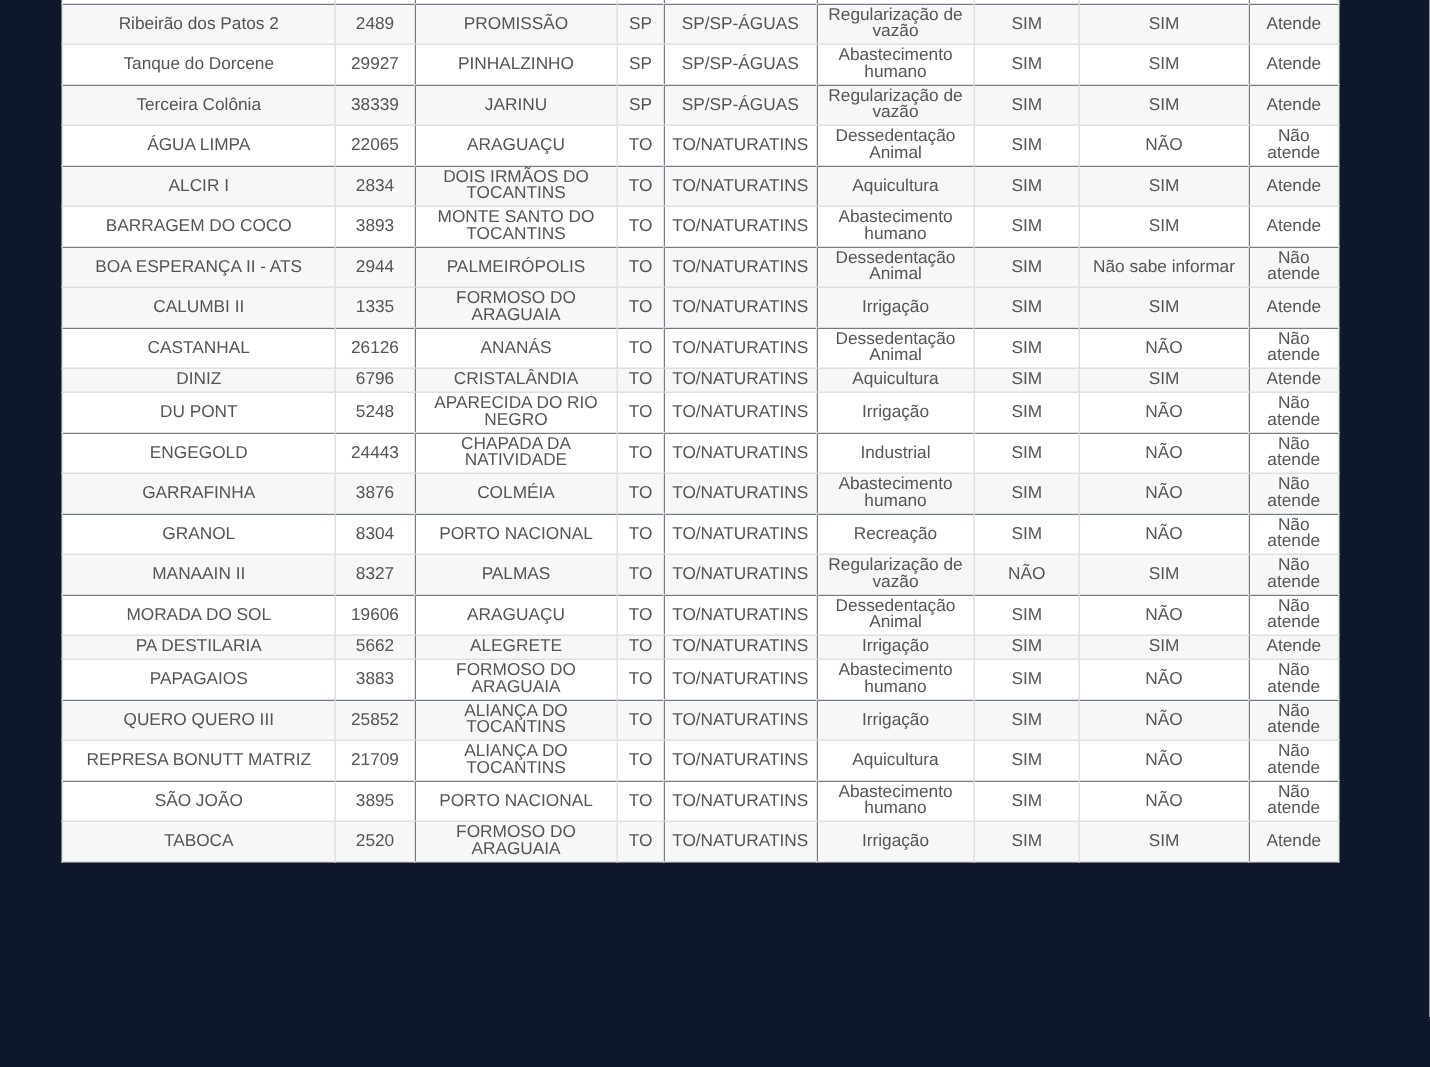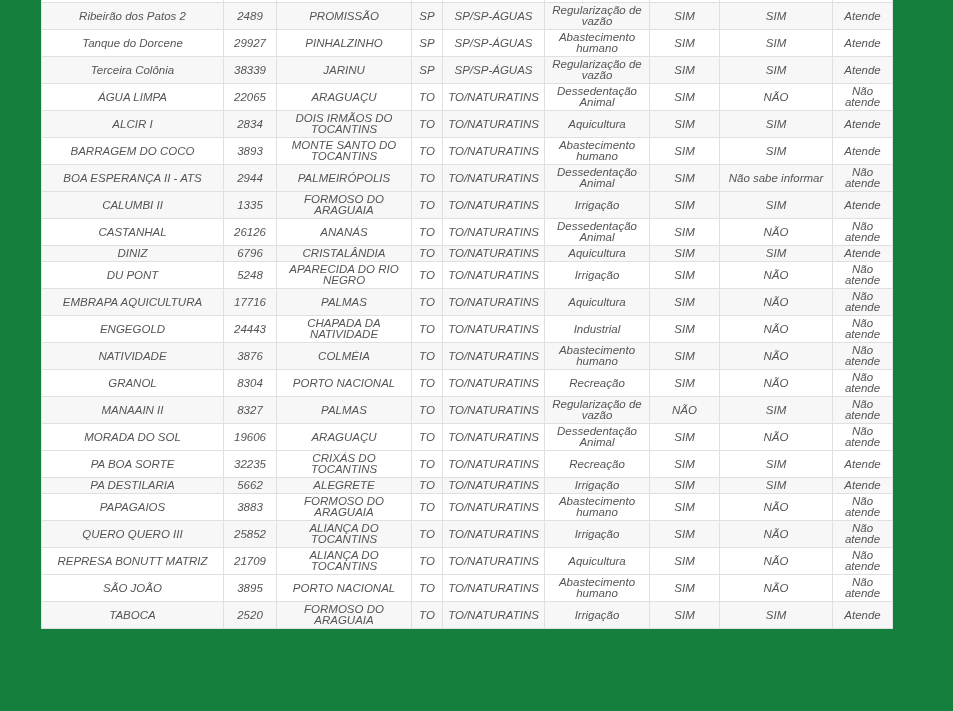--- a/index.html
+++ b/index.html
@@ -5,23 +5,22 @@
   html, body {
     margin: 0;
     padding: 0;
     background: #ffffff;
   }
   .page {
     position: relative;
     width: 953px;
     height: 711px;
     overflow: hidden;
-    background: #15803d;
+    background: #0f172a;
     font-family: "Liberation Sans", sans-serif;
-    font-style: italic;
   }
   table.grid {
     position: absolute;
     left: 41px;
     top: -22px;
     width: 852px;
     border-collapse: collapse;
     table-layout: fixed;
   }
   table.grid td {
@@ -191,44 +190,33 @@
           <td>DU PONT</td>
           <td>5248</td>
           <td>APARECIDA DO RIO NEGRO</td>
           <td>TO</td>
           <td>TO/NATURATINS</td>
           <td>Irrigação</td>
           <td>SIM</td>
           <td>NÃO</td>
           <td>Não atende</td>
         </tr>
-        <tr class="row odd">
-          <td>EMBRAPA AQUICULTURA</td>
-          <td>17716</td>
-          <td>PALMAS</td>
-          <td>TO</td>
-          <td>TO/NATURATINS</td>
-          <td>Aquicultura</td>
-          <td>SIM</td>
-          <td>NÃO</td>
-          <td>Não atende</td>
-        </tr>
         <tr class="row even">
           <td>ENGEGOLD</td>
           <td>24443</td>
           <td>CHAPADA DA NATIVIDADE</td>
           <td>TO</td>
           <td>TO/NATURATINS</td>
           <td>Industrial</td>
           <td>SIM</td>
           <td>NÃO</td>
           <td>Não atende</td>
         </tr>
         <tr class="row odd">
-          <td>NATIVIDADE</td>
+          <td>GARRAFINHA</td>
           <td>3876</td>
           <td>COLMÉIA</td>
           <td>TO</td>
           <td>TO/NATURATINS</td>
           <td>Abastecimento humano</td>
           <td>SIM</td>
           <td>NÃO</td>
           <td>Não atende</td>
         </tr>
         <tr class="row even">
@@ -256,31 +244,20 @@
         <tr class="row even">
           <td>MORADA DO SOL</td>
           <td>19606</td>
           <td>ARAGUAÇU</td>
           <td>TO</td>
           <td>TO/NATURATINS</td>
           <td>Dessedentação Animal</td>
           <td>SIM</td>
           <td>NÃO</td>
           <td>Não atende</td>
-        </tr>
-        <tr class="row even">
-          <td>PA BOA SORTE</td>
-          <td>32235</td>
-          <td>CRIXÁS DO TOCANTINS</td>
-          <td>TO</td>
-          <td>TO/NATURATINS</td>
-          <td>Recreação</td>
-          <td>SIM</td>
-          <td>SIM</td>
-          <td>Atende</td>
         </tr>
         <tr class="row odd">
           <td>PA DESTILARIA</td>
           <td>5662</td>
           <td>ALEGRETE</td>
           <td>TO</td>
           <td>TO/NATURATINS</td>
           <td>Irrigação</td>
           <td>SIM</td>
           <td>SIM</td>

